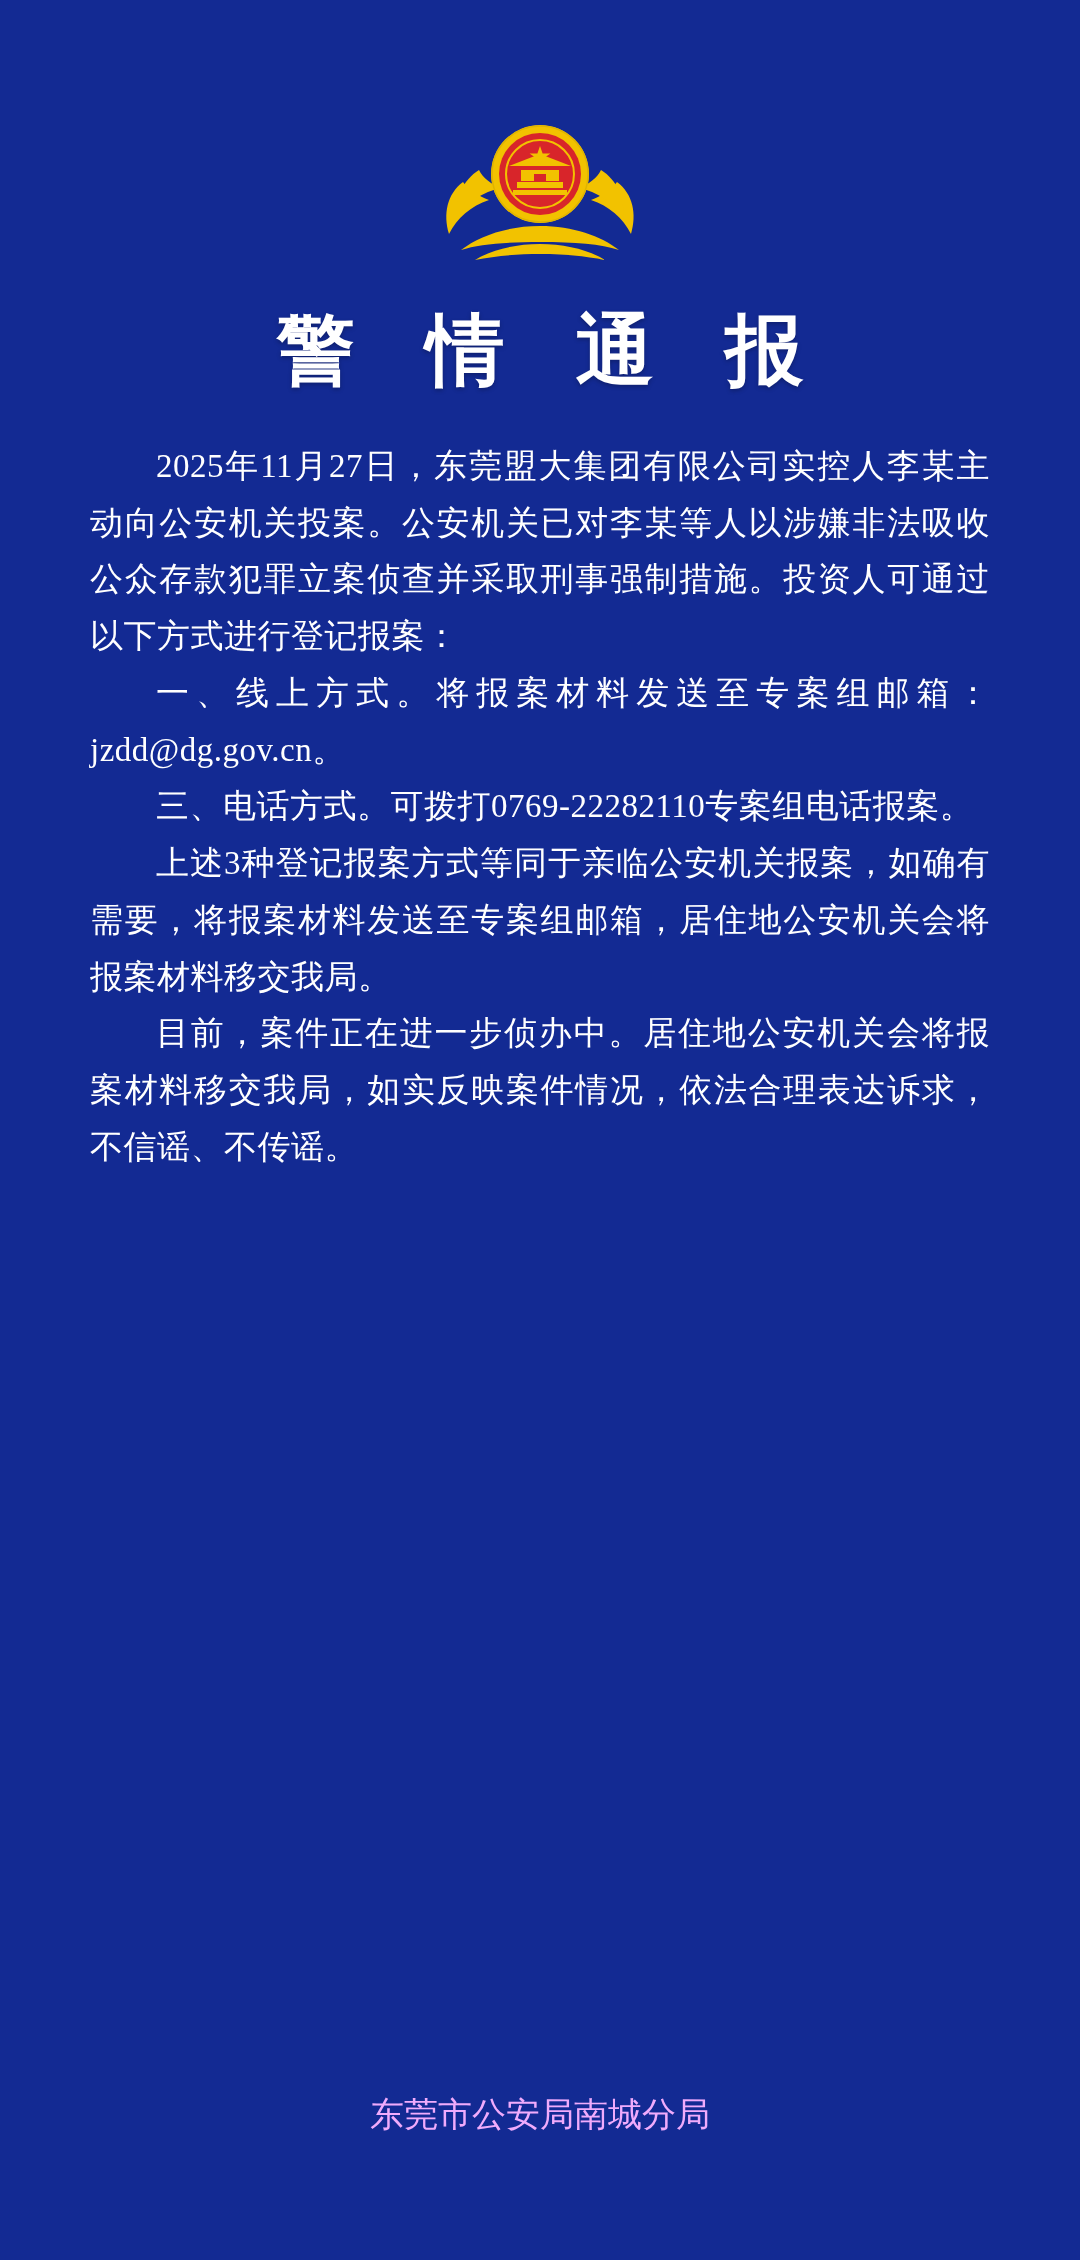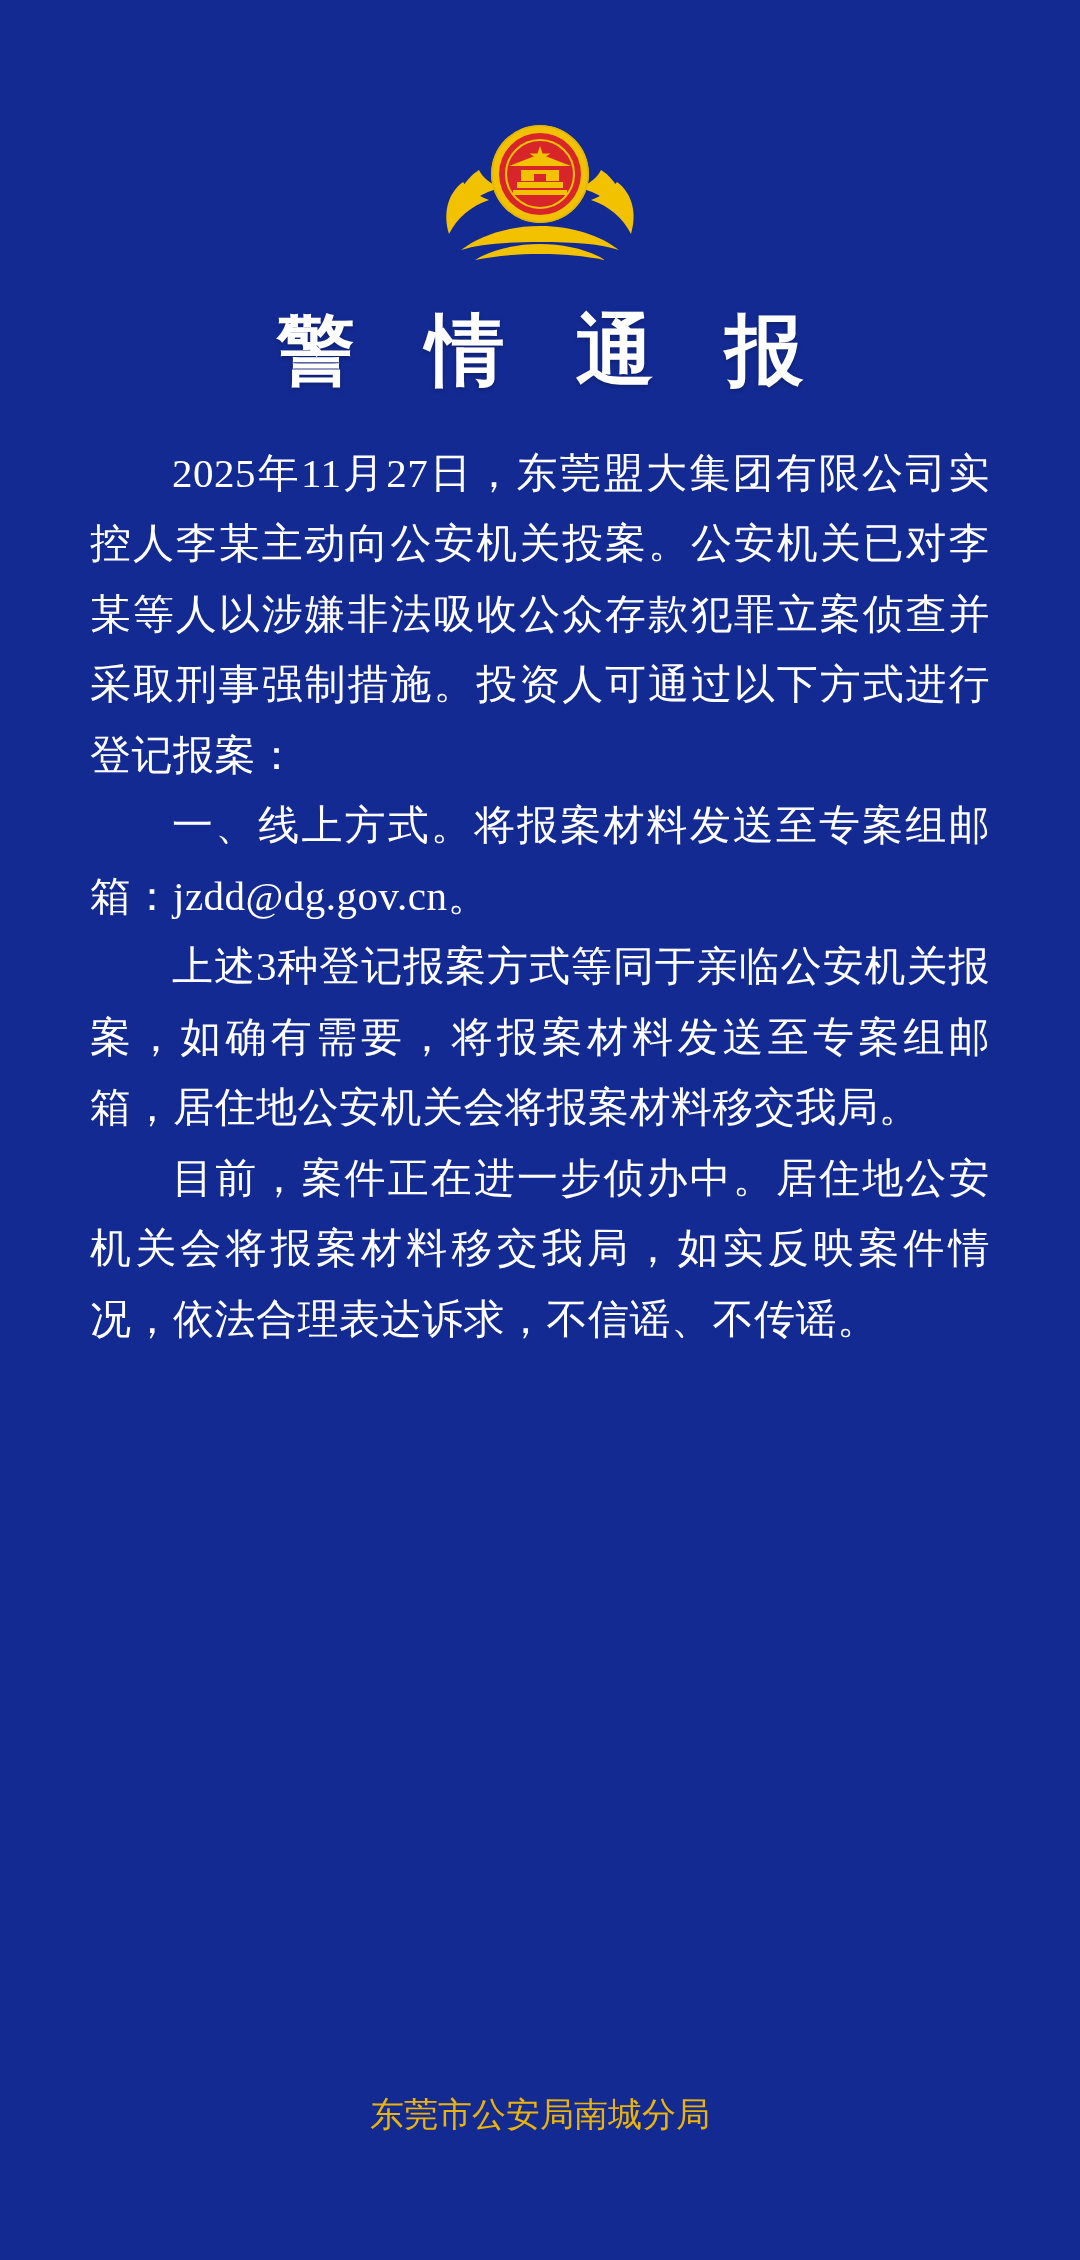--- a/index.html
+++ b/index.html
@@ -49,42 +49,42 @@
     font-family: "Liberation Serif", "DejaVu Serif", serif;
     text-shadow: 0 2px 4px rgba(0,0,0,0.25);
     white-space: nowrap;
   }
 
   
   .body-text {
     margin-top: 44px;
     width: 100%;
     max-width: 900px;
-    font-size: 41px;
+    font-size: 33px;
     line-height: 1.72;
     text-align: justify;
     text-justify: inter-ideograph;
     color: #ffffff;
     letter-spacing: 0.5px;
   }
   .body-text p {
     margin: 0;
     text-indent: 2em;
   }
 
   
   .footer {
     position: absolute;
     left: 0;
     right: 0;
     bottom: 118px;
     text-align: center;
     font-size: 34px;
     line-height: 1.6;
-    color: #eab308;
+    color: #f0abfc;
   }
   .footer div { margin: 0; }
 </style>
 </head>
 <body>
 
 <div class="page">
 
   <div class="emblem-wrap">
     <svg class="emblem-svg" viewBox="0 0 210 150" xmlns="http://www.w3.org/2000/svg" aria-hidden="true">
@@ -119,20 +119,21 @@
 
       <circle cx="105" cy="56" r="48" fill="none" stroke="#e0b400" stroke-width="1.5"></circle>
     </svg>
   </div>
 
   <div class="title">警 情 通 报</div>
 
   <div class="body-text">
     <p>2025年11月27日，东莞盟大集团有限公司实控人李某主动向公安机关投案。公安机关已对李某等人以涉嫌非法吸收公众存款犯罪立案侦查并采取刑事强制措施。投资人可通过以下方式进行登记报案：</p>
     <p>一、线上方式。将报案材料发送至专案组邮箱：jzdd@dg.gov.cn。</p>
+    <p>三、电话方式。可拨打0769-22282110专案组电话报案。</p>
     <p>上述3种登记报案方式等同于亲临公安机关报案，如确有需要，将报案材料发送至专案组邮箱，居住地公安机关会将报案材料移交我局。</p>
     <p>目前，案件正在进一步侦办中。居住地公安机关会将报案材料移交我局，如实反映案件情况，依法合理表达诉求，不信谣、不传谣。</p>
   </div>
 
   <div class="footer">
     <div>东莞市公安局南城分局</div>
   </div>
 
 </div>
 

